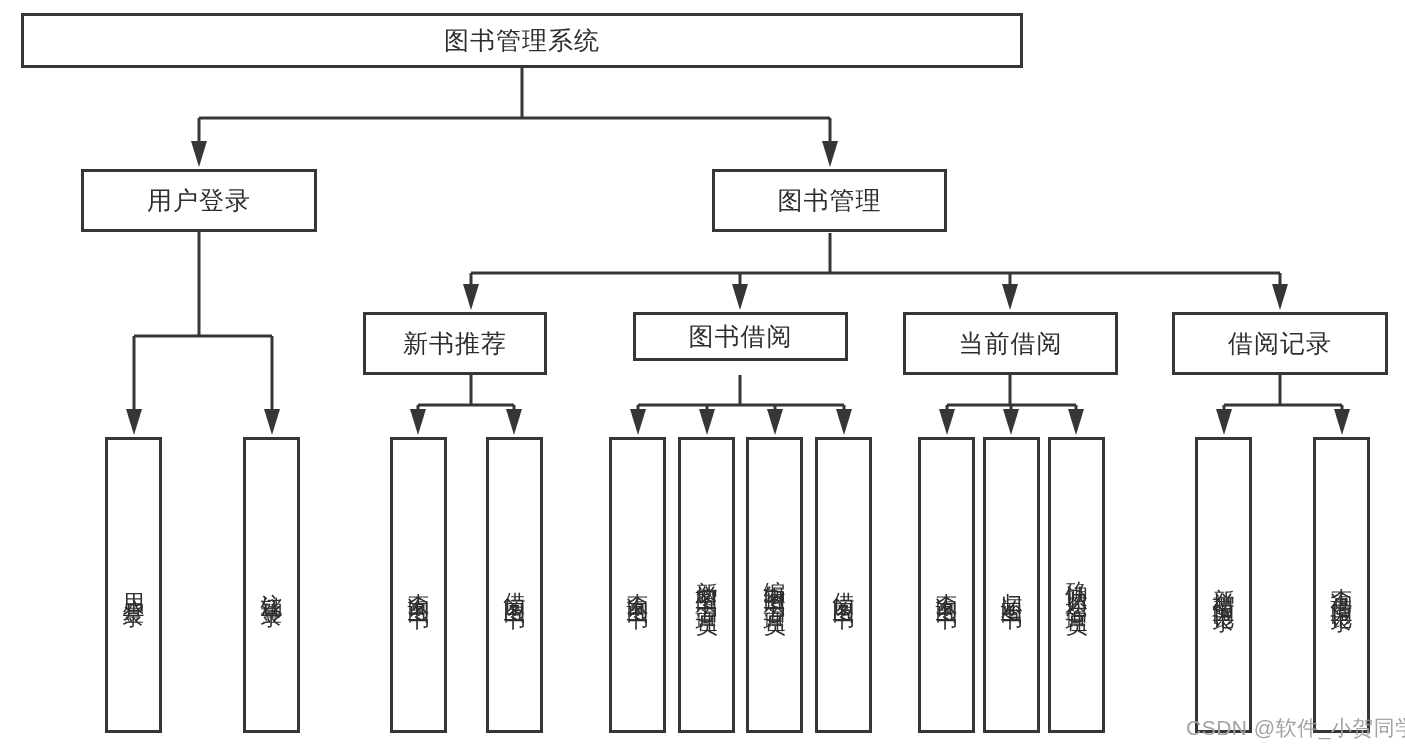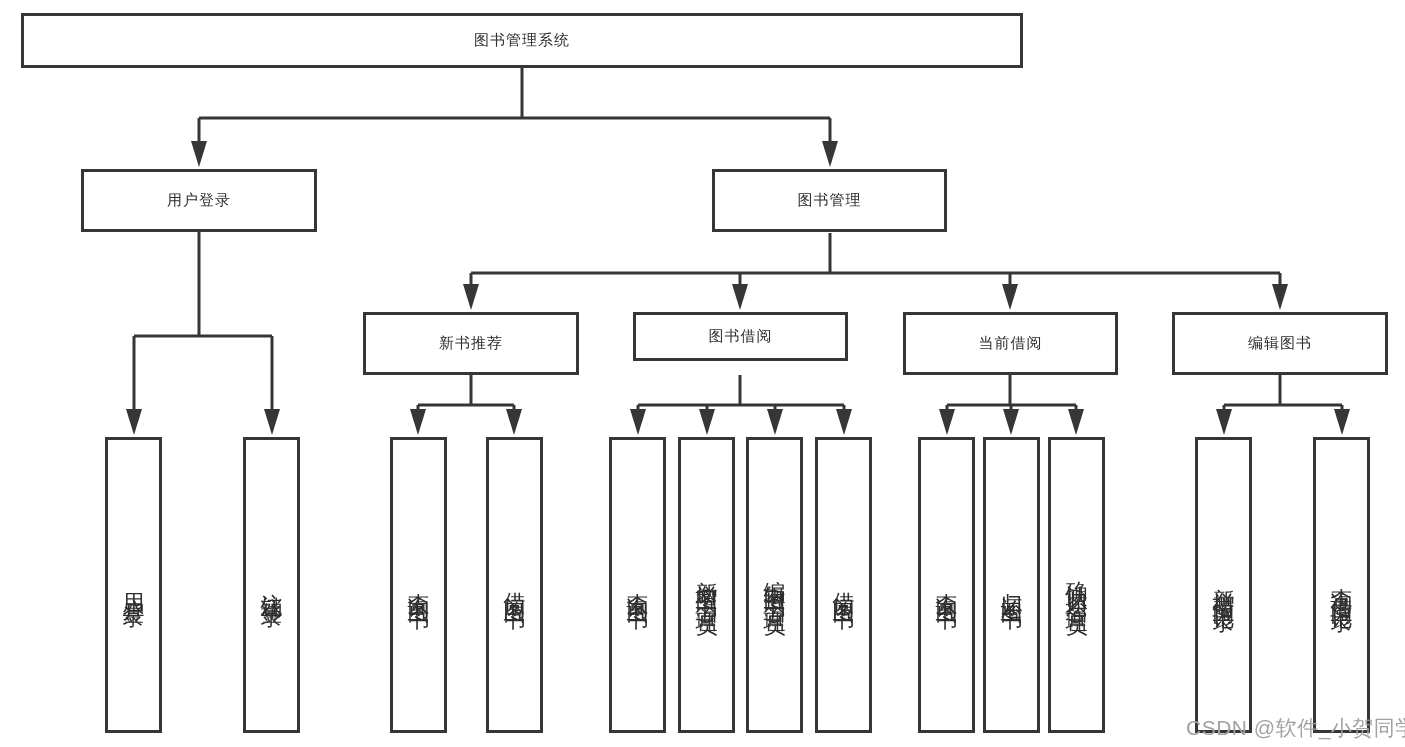--- a/index.html
+++ b/index.html
@@ -26,21 +26,21 @@
     box-sizing: border-box;
     background: #ffffff;
     border: 3px solid #363636;
     display: flex;
     align-items: center;
     justify-content: center;
     color: #2e2e2e;
     z-index: 1;
   }
   .h-node {
-    font-size: 15px;
+    font-size: 25px;
     letter-spacing: 1px;
     white-space: nowrap;
   }
   .v-node {
     top: 437px;
     width: 57px;
     height: 296px;
   }
   .v-node .vtext {
     writing-mode: vertical-rl;
@@ -136,31 +136,31 @@
     <span>图书管理系统</span>
   </div>
 
   <div class="node h-node" style="left:81px; top:169px; width:236px; height:63px;">
     <span>用户登录</span>
   </div>
   <div class="node h-node" style="left:712px; top:169px; width:235px; height:63px;">
     <span>图书管理</span>
   </div>
 
-  <div class="node h-node" style="left:363px; top:312px; width:216px; height:63px;">
+  <div class="node h-node" style="left:363px; top:312px; width:184px; height:63px;">
     <span>新书推荐</span>
   </div>
   <div class="node h-node" style="left:633px; top:312px; width:215px; height:49px;">
     <span>图书借阅</span>
   </div>
   <div class="node h-node" style="left:903px; top:312px; width:215px; height:63px;align-items:center;">
     <span>当前借阅</span>
   </div>
   <div class="node h-node" style="left:1172px; top:312px; width:216px; height:63px;">
-    <span>编辑图书</span>
+    <span>借阅记录</span>
   </div>
 
   <div class="node v-node" style="left:105px;">
     <span class="vtext">用户登录</span>
   </div>
   <div class="node v-node" style="left:243px;">
     <span class="vtext">注销登录</span>
   </div>
 
   <div class="node v-node" style="left:390px;">

